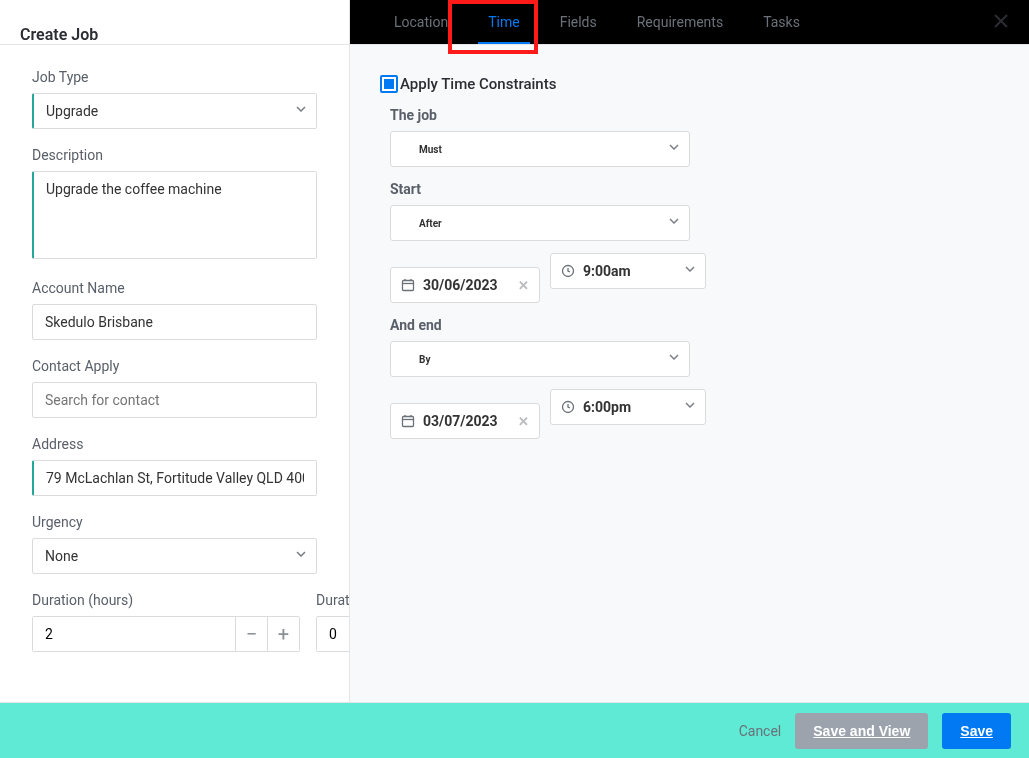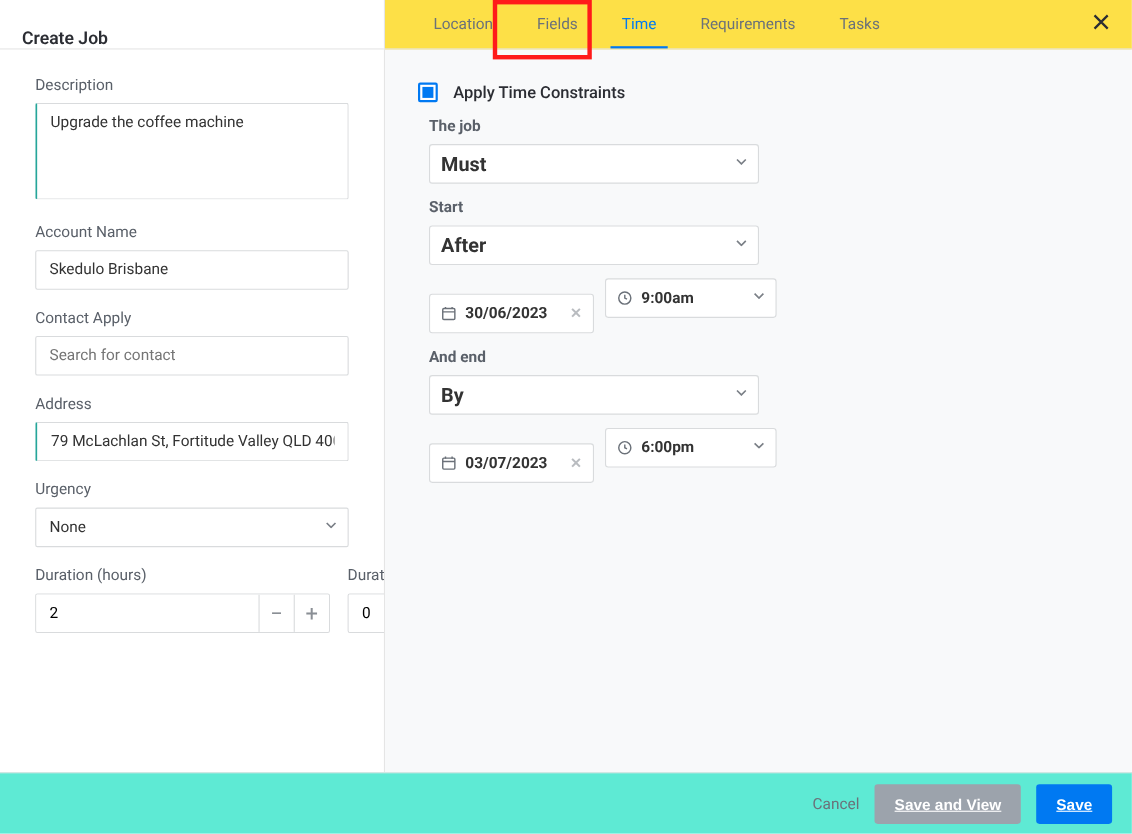--- a/index.html
+++ b/index.html
@@ -110,21 +110,21 @@
   }
   .right-panel {
     flex: 1;
     background: #f8f9fa;
     display: flex;
     flex-direction: column;
     position: relative;
   }
   .tabs-bar {
     height: 45px;
-    background: #fde047;
+    background: #000000;
     border-bottom: 1px solid #e5e5e5;
     display: flex;
     align-items: center;
     padding: 0 24px;
     position: relative;
   }
   .tab {
     padding: 0 20px;
     height: 44px;
     display: flex;
@@ -156,21 +156,21 @@
     cursor: pointer;
     display:flex;align-items:center;justify-content:center;
   }
   .close-btn svg { width: 16px; height: 16px; }
   .right-body {
     padding: 30px 30px;
   }
   .check-row {
     display: flex;
     align-items: center;
-    gap: 14px;
+    gap: 2px;
     margin-bottom: 14px;
   }
   .checkbox {
     width: 18px;
     height: 18px;
     border: 2px solid #0079f2;
     border-radius: 2px;
     display: flex;
     align-items: center;
     justify-content: center;
@@ -196,22 +196,22 @@
   }
   .sel {
     width: 300px;
     height: 36px;
     border: 1px solid #d9dbdd;
     border-radius: 3px;
     background: #fff;
     display: flex;
     align-items: center;
     justify-content: space-between;
-    padding: 0 10px 0 10px;
-    font-size: 18px;
+    padding: 0 10px 0 28px;
+    font-size: 10px;
     color: #333;
     cursor: pointer;
   }
   .date-row {
     display: flex;
     gap: 10px;
     margin-top: 12px;
   }
   .date-field, .time-field {
     height: 36px;
@@ -277,20 +277,31 @@
 <body>
 
 <div class="container">
 
   <div class="left-panel">
     <div class="left-header">
       <span class="left-header-title">Create Job</span>
     </div>
     <div class="left-body">
 
+      <div class="form-group">
+        <span class="label">Job Type</span>
+        <div class="select green-border">
+          <span>Upgrade</span>
+          <span class="chevron">
+            <svg viewBox="0 0 10 6" width="10" height="6">
+                <path d="M1 1l4 4 4-4" stroke="#7a7f86" stroke-width="1.5" fill="none"></path>
+              </svg>
+          </span>
+        </div>
+      </div>
 
       <div class="form-group">
         <span class="label">Description</span>
         <textarea class="textarea green-border" style="">Upgrade the coffee machine</textarea>
       </div>
 
       <div class="form-group">
         <span class="label">Account Name</span>
         <input class="text-input" value="Skedulo Brisbane" style="">
       </div>
@@ -340,25 +351,25 @@
       </div>
 
     </div>
   </div>
 
   <div class="right-panel">
     <div class="tabs-bar">
       <div class="tab">
           <span>Location</span>
         </div>
+      <div class="tab active">
+          <span>Time</span>
+        </div>
       <div class="tab">
           <span>Fields</span>
-        </div>
-      <div class="tab active">
-          <span>Time</span>
         </div>
       <div class="tab">
           <span>Requirements</span>
         </div>
       <div class="tab">
           <span>Tasks</span>
         </div>
       <div class="close-btn">
         <span>
           <svg viewBox="0 0 16 16">

